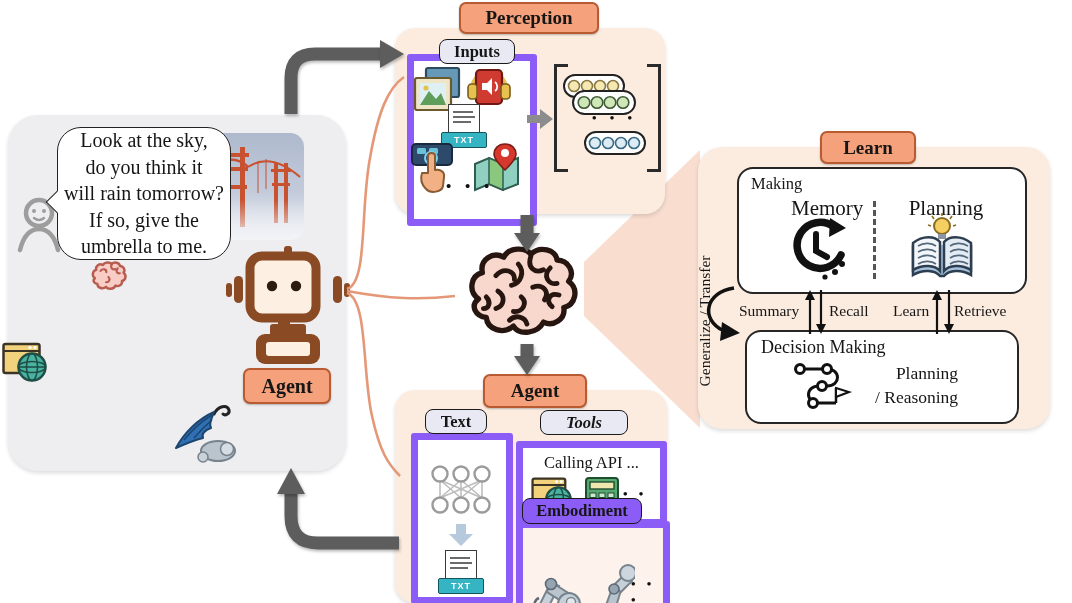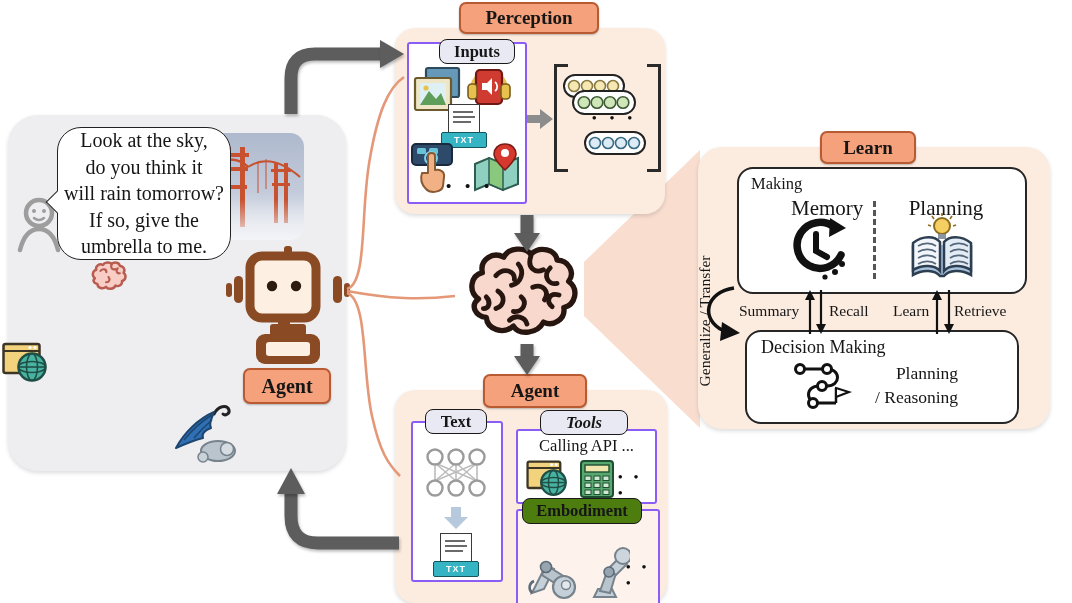--- a/index.html
+++ b/index.html
@@ -16,23 +16,23 @@
        background:#f4a17c;border:2px solid #b85a32;border-radius:7px;
        font-weight:bold;font-size:19px;box-shadow:0 1px 2px rgba(0,0,0,.25);}
   
   .wlabel{position:absolute;display:flex;align-items:center;justify-content:center;
           background:#ffffff;border:2px solid #1a1a1a;border-radius:7px;
           font-weight:bold;font-size:19px;box-shadow:1px 2px 2px rgba(0,0,0,.2);}
   
   .sublabel{position:absolute;display:flex;align-items:center;justify-content:center;
             background:#e9e9f4;border:1.6px solid #1a1a1a;border-radius:8px;
             font-weight:bold;font-size:16.5px;z-index:3;}
-  .sublabel.peachy{background:#4d7c0f;}
-  
-  .wbox{position:absolute;background:#ffffff;border:2px solid #8b5cf6;border-radius:3px;}
+  .sublabel.peachy{background:#8b5cf6;}
+  
+  .wbox{position:absolute;background:#ffffff;border:7px solid #8b5cf6;border-radius:3px;margin-top:12px;}
   .rbox{position:absolute;background:#ffffff;border:2px solid #262626;border-radius:16px;}
   
   .bubble{position:absolute;background:#fff;border:1.8px solid #222;border-radius:24px;
           display:flex;align-items:center;justify-content:center;text-align:center;
           font-size:20px;line-height:1.33;white-space:pre-line;z-index:2;}
   .tail{position:absolute;width:15px;height:15px;background:#fff;}
   .tail.left{left:-9px;top:66px;border-left:1.8px solid #222;border-bottom:1.8px solid #222;transform:rotate(45deg);}
   .tail.right{right:-10px;top:14px;border-top:1.8px solid #222;border-right:1.8px solid #222;transform:rotate(45deg);}
   .dots{position:absolute;font-weight:bold;font-size:15px;letter-spacing:5px;color:#111;}
   .cap{position:absolute;font-size:16.5px;}

